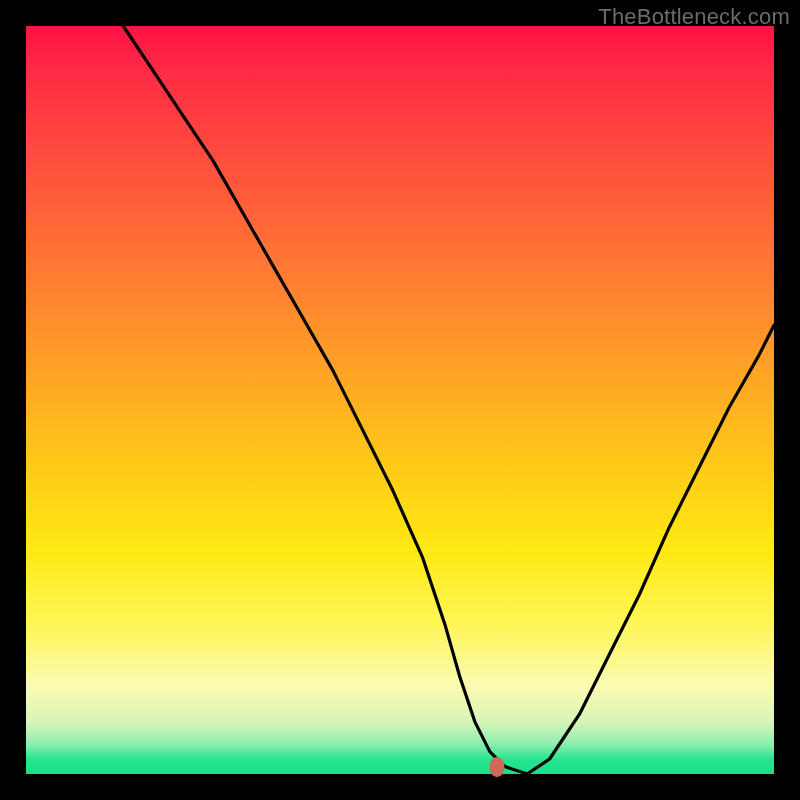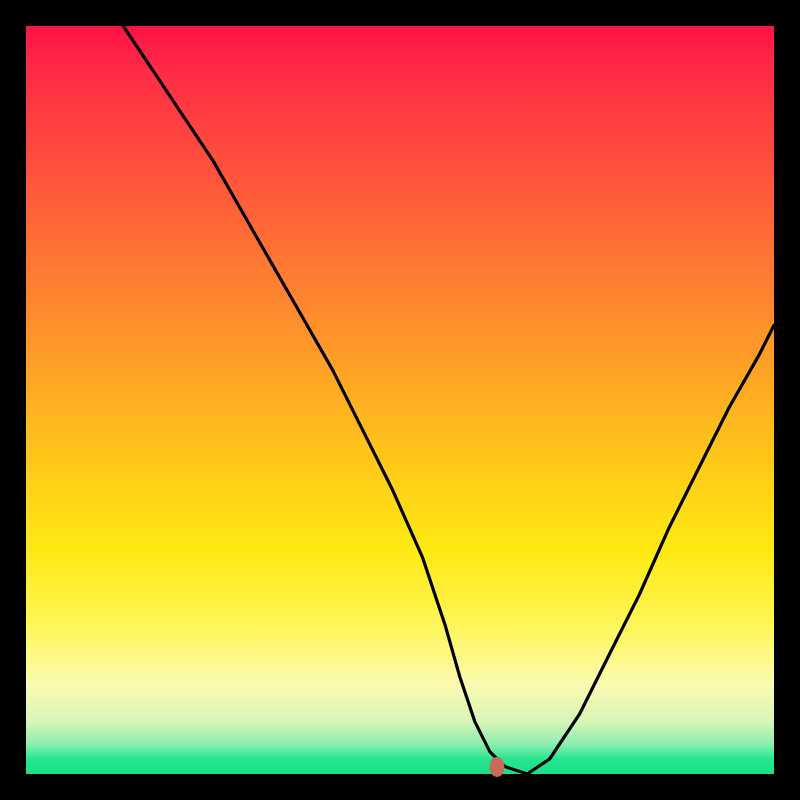--- a/index.html
+++ b/index.html
@@ -66,19 +66,20 @@
     height: 20px;
     border-radius: 7px / 10px;
     background: #cc6a57;
     transform: translate(-50%, -50%);
   }
 </style>
 </head>
 <body>
 
 <div class="frame">
+  <div class="watermark">TheBottleneck.com</div>
   <div class="plot">
     <svg class="curve" viewBox="0 0 748 748" preserveAspectRatio="none">
       <path id="curve-path" fill="none" stroke="#000" stroke-width="3.2" stroke-linejoin="round" stroke-linecap="round" d="M97.2 0.0 L127.2 44.9 L157.1 89.8 L187.0 134.6 L216.9 187.0 L246.8 239.4 L276.8 291.7 L306.7 344.1 L336.6 403.9 L366.5 463.8 L396.4 531.1 L418.9 598.4 L433.8 650.8 L448.8 695.6 L463.8 725.6 L478.7 740.5 L501.2 748.0 L523.6 733.0 L553.5 688.2 L583.4 628.3 L613.4 568.5 L643.3 501.2 L673.2 441.3 L703.1 381.5 L733.0 329.1 L748.0 299.2"></path>
     </svg>
     <div id="marker" class="marker" style="left: 471.24px; top: 740.52px; background: rgb(204, 106, 87);"></div>
   </div>
 </div>
 
 </body></html>

